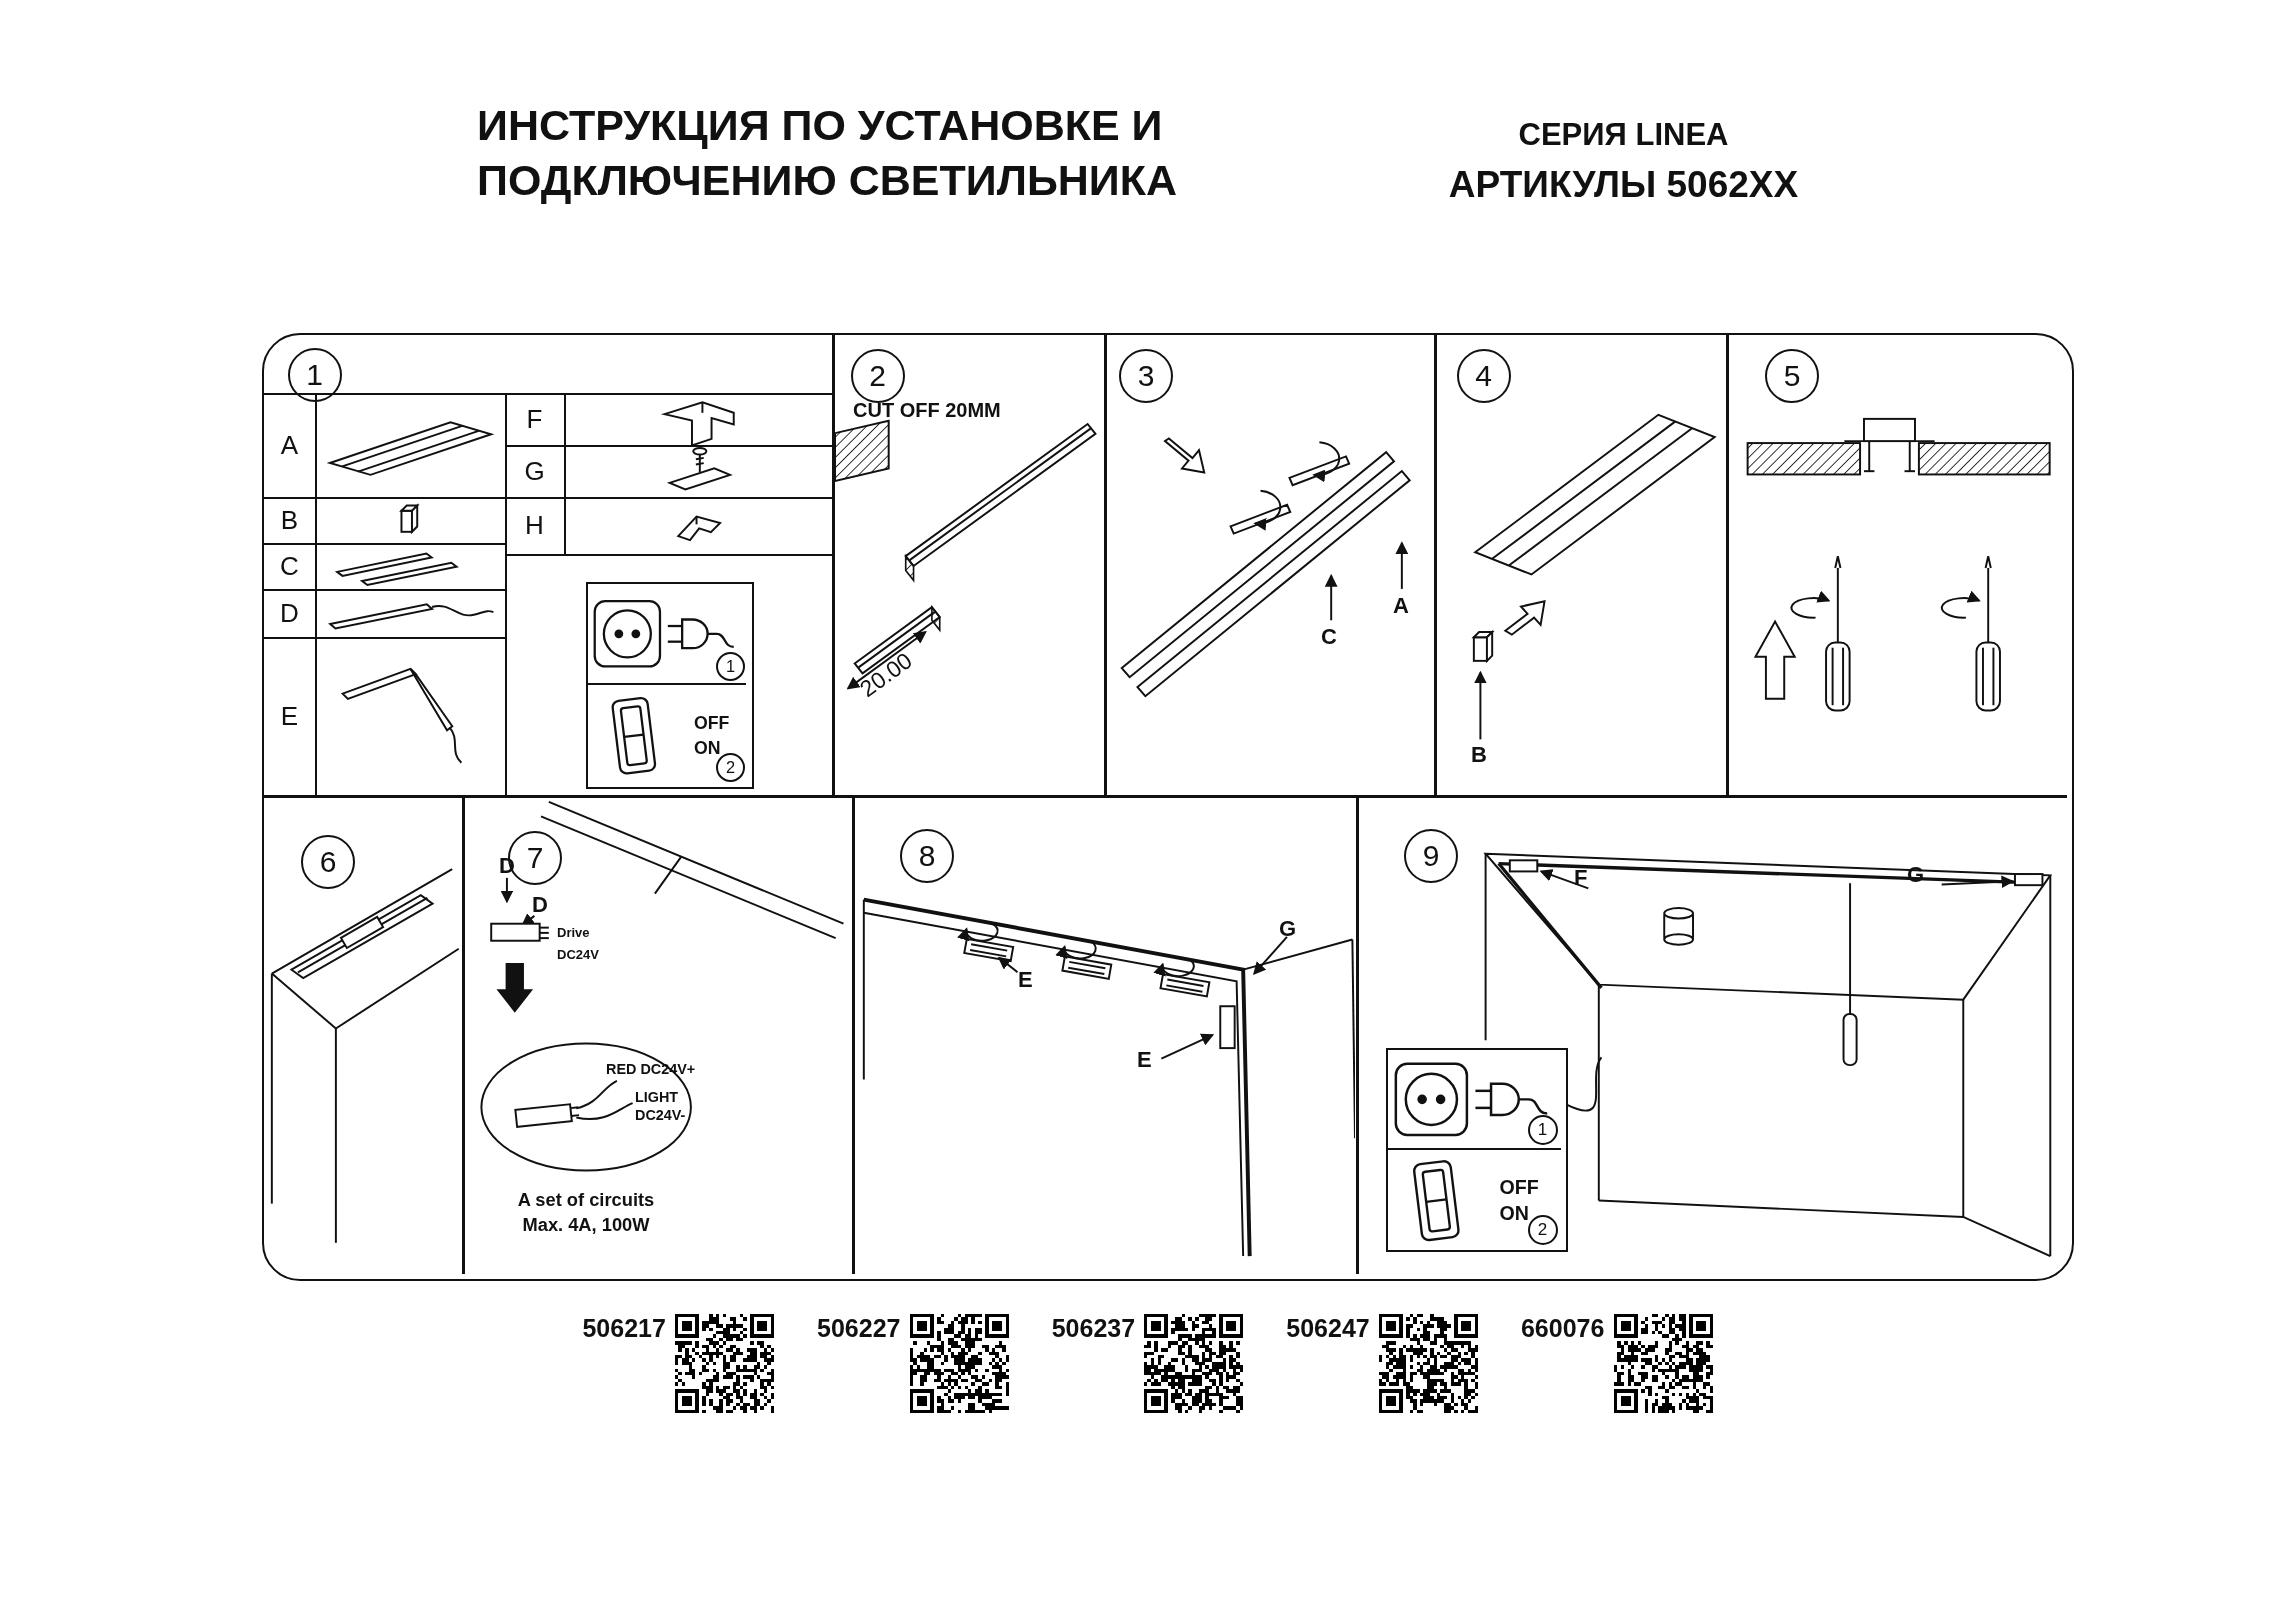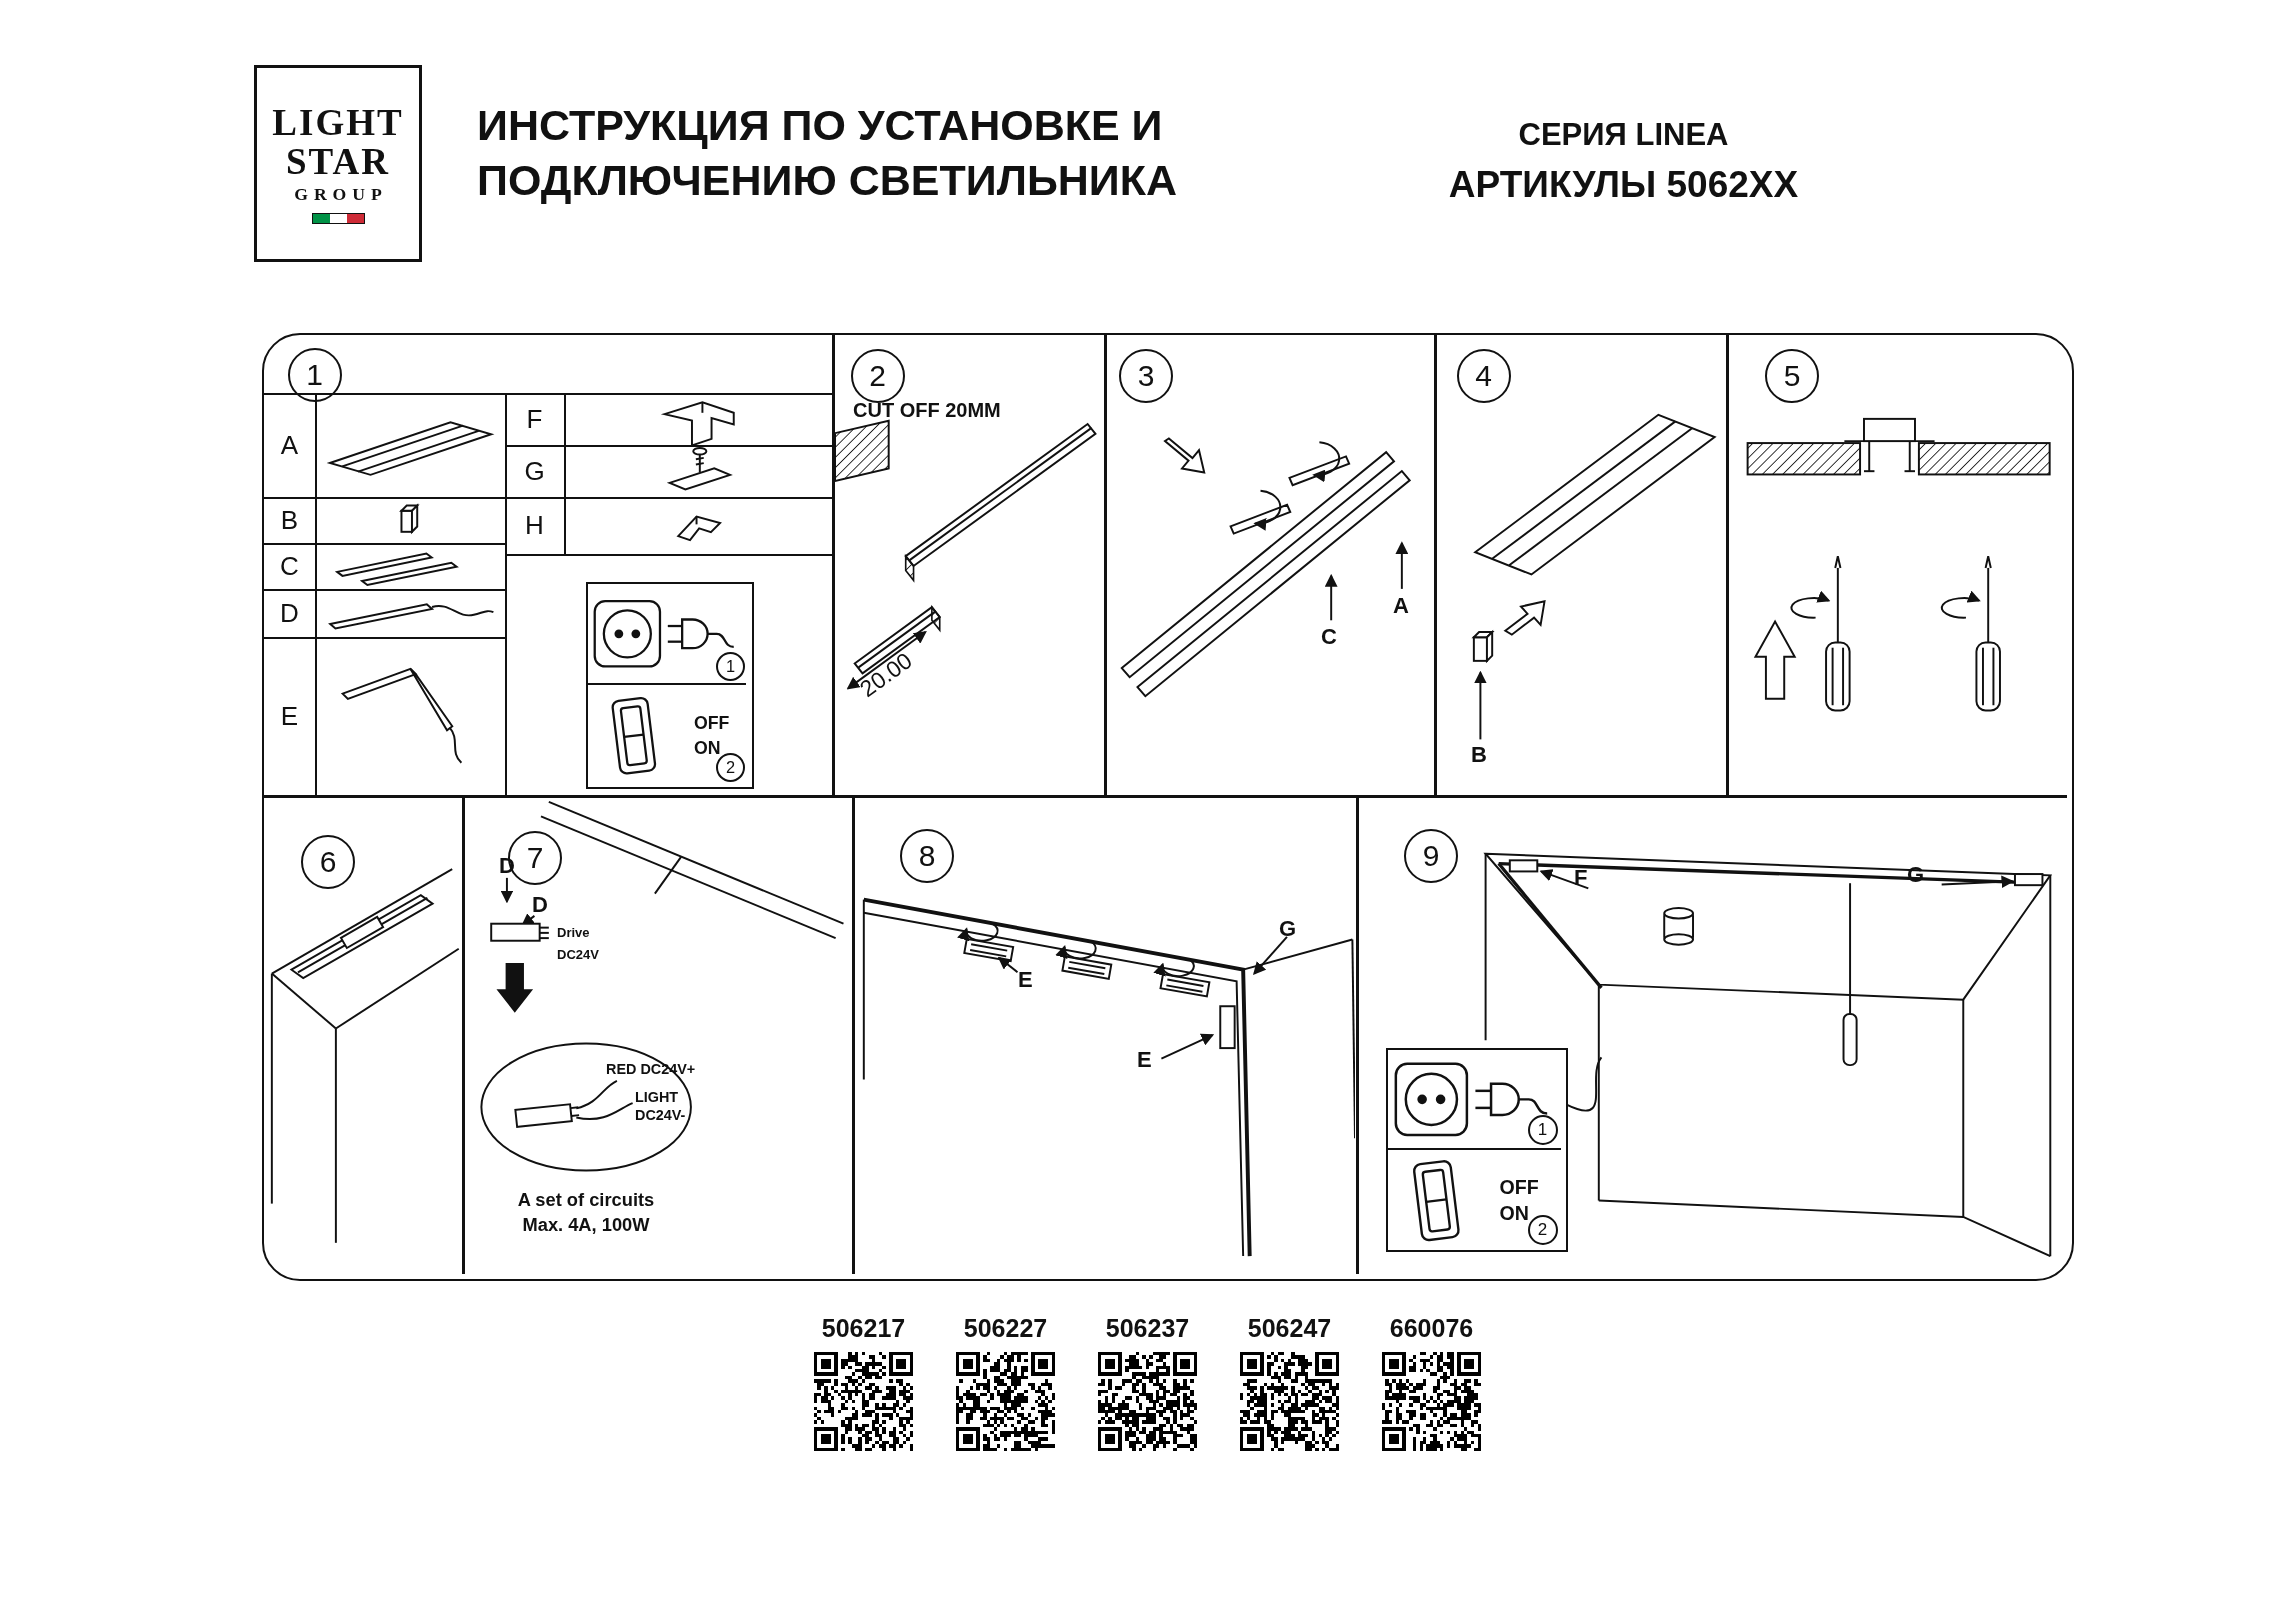--- a/index.html
+++ b/index.html
@@ -29,51 +29,41 @@
   .flag span{width:17px;height:9.2px;display:block;}
 
   .title-block{position:absolute;left:477px;top:98px;font-size:43px;font-weight:bold;line-height:55px;}
   .series-block{position:absolute;left:1388px;top:117px;width:471px;text-align:center;}
   .series-line{font-size:31px;font-weight:bold;}
   .articles-line{font-size:37px;font-weight:bold;margin-top:10.5px;}
 
   #frame{position:absolute;left:262px;top:333px;width:1808px;height:944px;border:2.6px solid #111;border-radius:38px;}
 
   .qr-row{position:absolute;left:0;top:1314px;width:100%;display:flex;justify-content:center;gap:43px;}
-  .qr-item{display:flex;flex-direction:column;align-items:center;gap:9.2px;}
+  .qr-item{display:flex;flex-direction:row;gap:9.2px;}
   .qr-number{font-size:25px;font-weight:600;}
   .website{position:absolute;left:0;top:1515px;width:100%;text-align:center;font-size:38px;font-weight:bold;}
   .offon{font-size:17.7px;font-weight:bold;line-height:23.6px;margin-left:18px;}
 </style>
 </head>
 <body>
 
 <div id="page">
 
   <svg width="0" height="0" style="position:absolute">
     <defs>
       <pattern id="hatch" patternUnits="userSpaceOnUse" width="11" height="11" patternTransform="rotate(45)">
         <line x1="0" y1="0" x2="0" y2="11" stroke="#111" stroke-width="2.6"></line>
       </pattern>
       <marker id="arr" viewBox="0 0 10 10" refX="8.5" refY="5" markerWidth="6.5" markerHeight="6.5" orient="auto-start-reverse">
         <path d="M0,0 L10,5 L0,10 z" fill="#111"></path>
       </marker>
     </defs>
   </svg>
 
-  <div class="logo-box">
-    <div class="logo-word">LIGHT</div>
-    <div class="logo-word">STAR</div>
-    <div class="logo-group">GROUP</div>
-    <div class="flag">
-      <span style="background:#009246"></span>
-        <span style="background:#fff"></span>
-        <span style="background:#ce2b37"></span>
-    </div>
-  </div>
 
   <div class="title-block">
     <div>ИНСТРУКЦИЯ ПО УСТАНОВКЕ И</div>
     <div>ПОДКЛЮЧЕНИЮ СВЕТИЛЬНИКА</div>
   </div>
 
   <div class="series-block">
     <div class="series-line">СЕРИЯ LINEA</div>
     <div class="articles-line">АРТИКУЛЫ 5062XX</div>
   </div>

